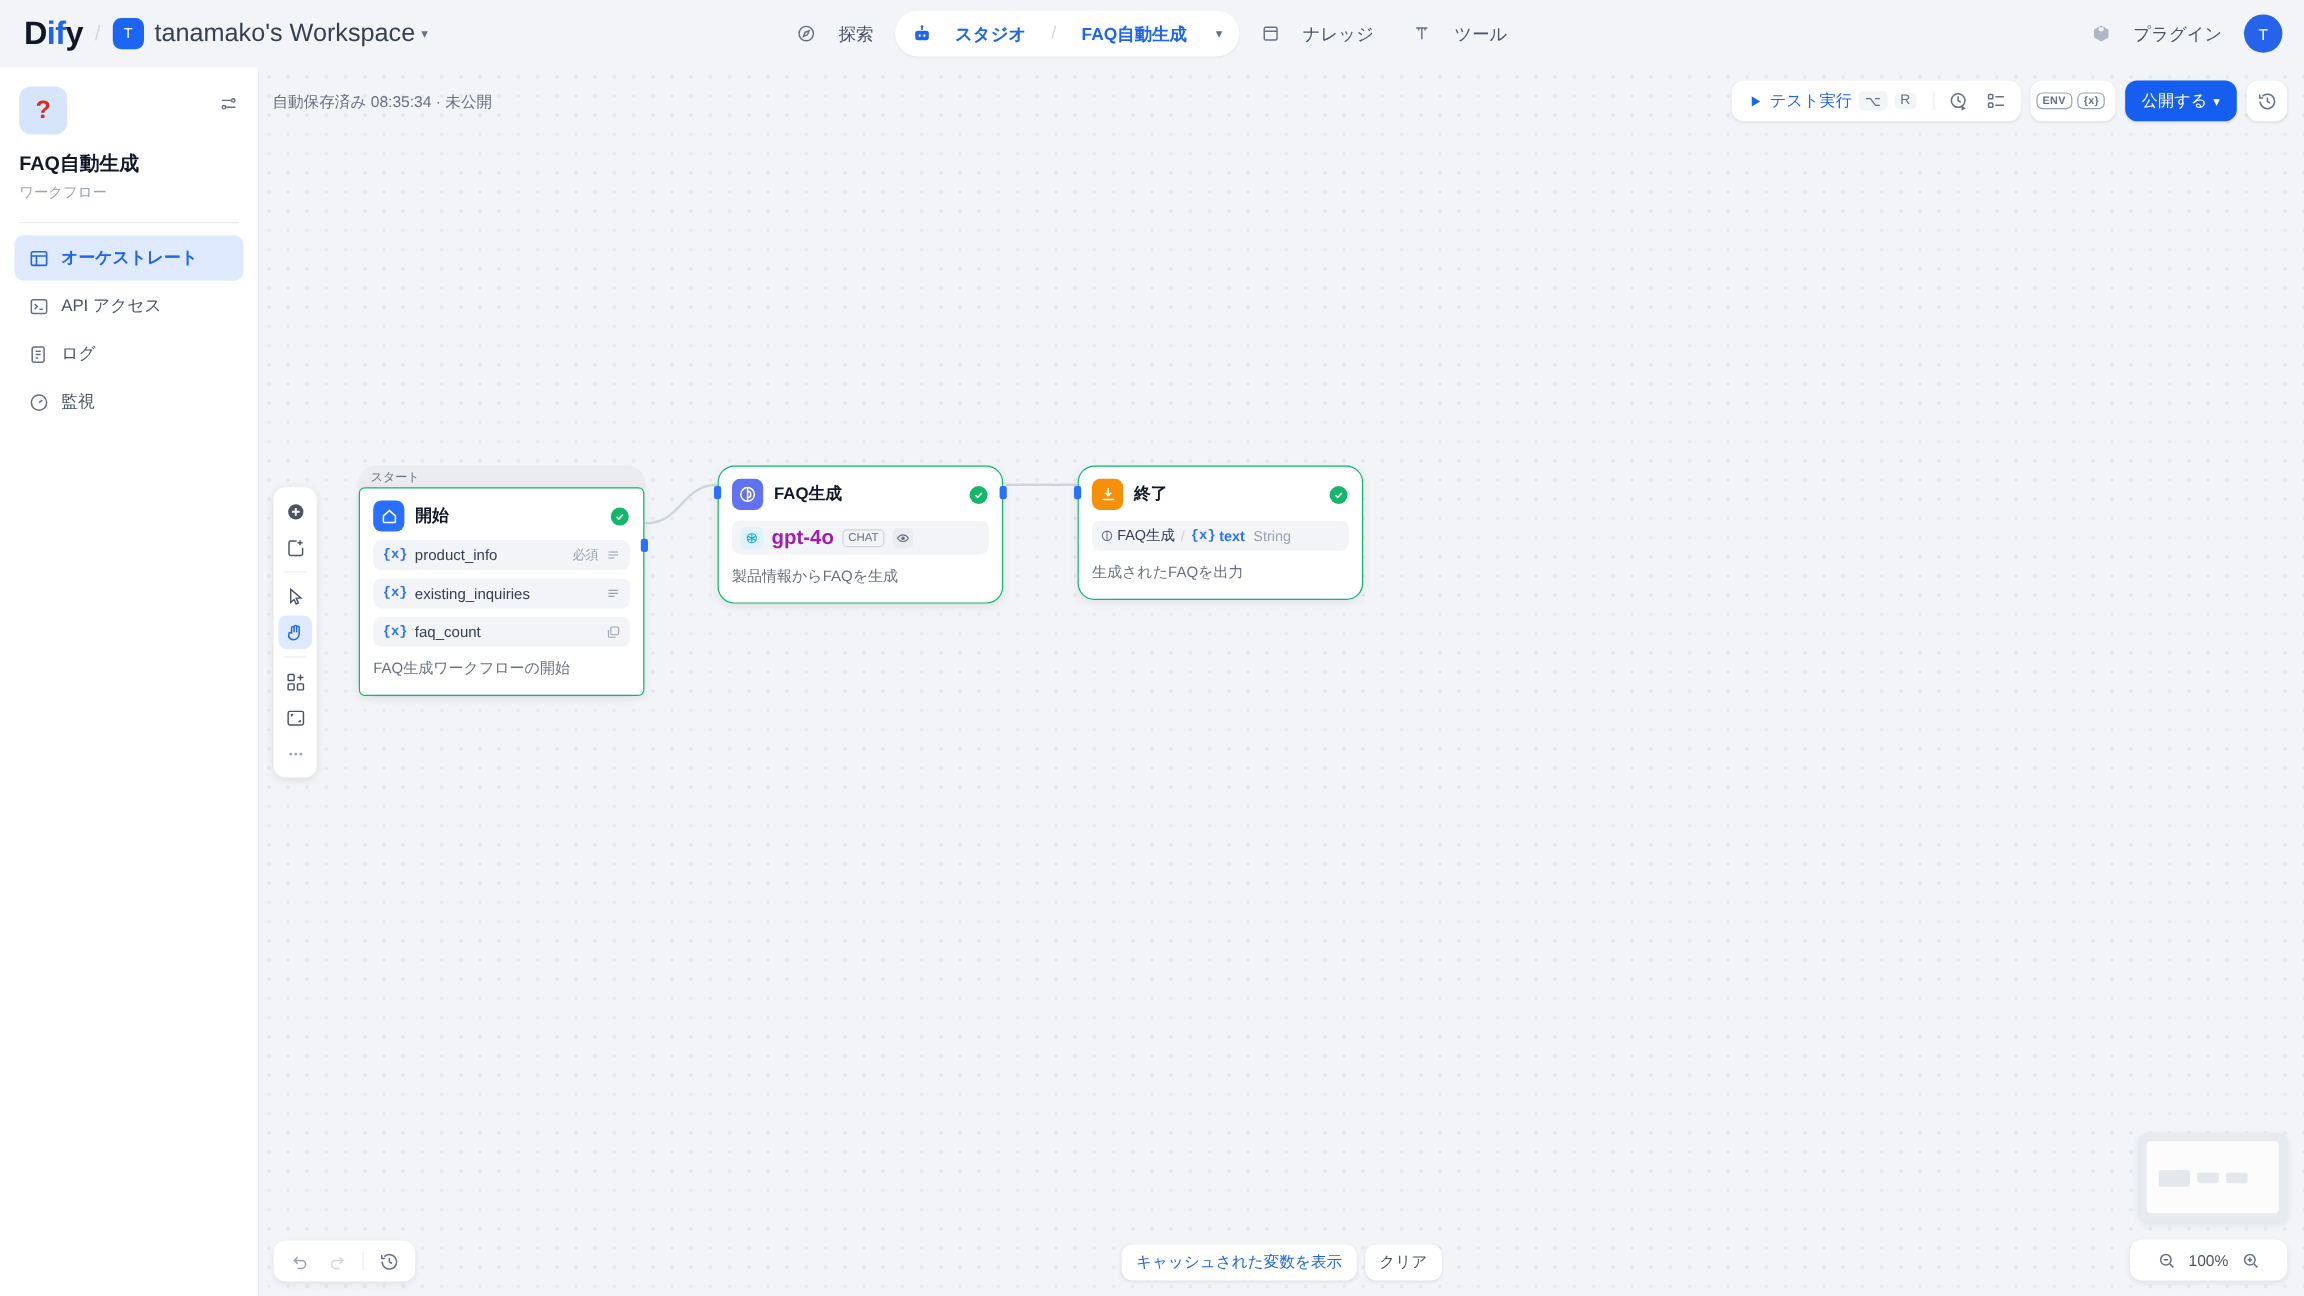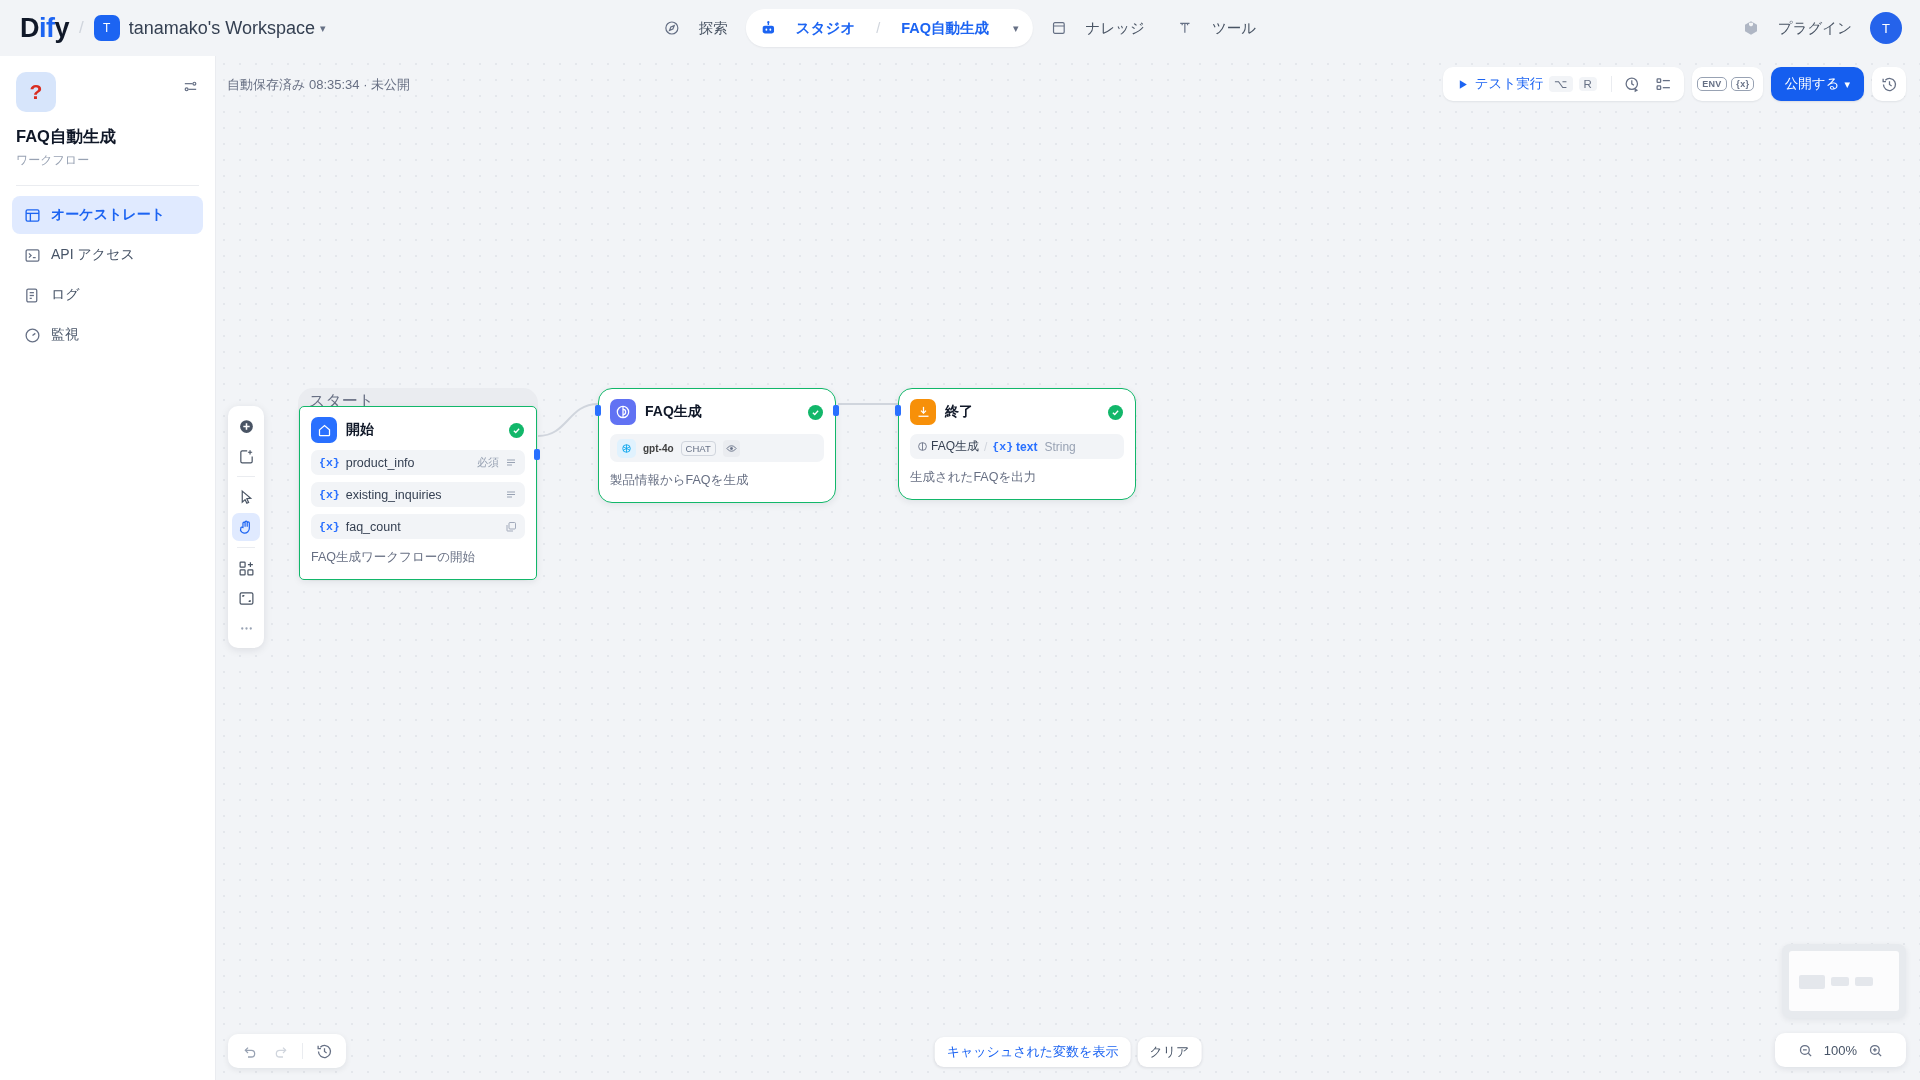--- a/index.html
+++ b/index.html
@@ -13,21 +13,21 @@
     position: absolute; top: 0; left: 0; width: 1920px; height: 56px;
     display: flex; align-items: center; background: #F2F4F7; z-index: 40;
   }
   .logo { margin-left: 20px; font-size: 27px; font-weight: 700; letter-spacing: -0.5px; color: #101828; }
   .logo .blue { color: #1C64F2; }
   .nav-div { margin: 0 10px; color: #D0D5DD; font-size: 17px; font-weight: 300; }
   .ws-badge {
     width: 26px; height: 26px; border-radius: 7px; background: #1C64F2; color: #fff;
     font-size: 12px; display: flex; align-items: center; justify-content: center; font-weight: 500;
   }
-  .ws-name { font-size: 18px; color: #354052; margin-left: 9px; font-weight: 400; }
+  .ws-name { font-size: 21px; color: #354052; margin-left: 9px; font-weight: 400; }
   .chev { margin-left: 5px; color: #667085; font-size: 11px; }
   .nav-center {
     position: absolute; left: 50%; transform: translateX(-50%);
     display: flex; align-items: center; gap: 4px; height: 40px;
   }
   .nav-item {
     display: flex; align-items: center; gap: 19px; padding: 0 14px; height: 38px;
     border-radius: 19px; font-size: 14.5px; color: #495464; cursor: pointer; white-space: nowrap;
   }
   .nav-item.active { background: #fff; color: #1C64F2; font-weight: 700; box-shadow: 0 1px 2px rgba(16,24,40,.06); }
@@ -104,21 +104,21 @@
   .ltool-div { width: 18px; height: 1px; background: #EAECF0; margin: 4px 0; }
   
   .node {
     position: absolute; background: #fff; border-radius: 14px; border: 1.5px solid #12B76A;
     box-shadow: 0 2px 7px rgba(16,24,40,.08); padding: 10px 11px 12px 11px; width: 238px;
   }
   .start-wrap {
     position: absolute; left: 82px; top: 332px; width: 240px; background: #EAECF0;
     border-radius: 15px; padding: 18px 1px 1px 1px;
   }
-  .start-label { position: absolute; top: 3px; left: 11px; font-size: 16px; color: #676F83; }
+  .start-label { position: absolute; top: 3px; left: 11px; font-size: 10px; color: #676F83; }
   .node-hd { display: flex; align-items: center; gap: 9px; position: relative; }
   .nicon { width: 26px; height: 26px; border-radius: 7px; display: flex; align-items: center;
            justify-content: center; color: #fff; flex-shrink: 0; }
   .nicon.start { background: #2970FF; }
   .nicon.llm { background: #6172F3; }
   .nicon.end { background: #F79009; }
   .ntitle { font-size: 14px; font-weight: 700; color: #101828; }
   .ncheck { position: absolute; right: 1px; width: 15px; height: 15px; border-radius: 50%;
             background: #12B76A; display: flex; align-items: center; justify-content: center; }
   .nrow {
@@ -128,21 +128,21 @@
   .vx { color: #2970FF; font-size: 11.5px; font-weight: 700; font-family: "Liberation Mono", monospace; }
   .req { margin-left: auto; font-size: 11px; color: #98A2B3; }
   .rowicon { color: #98A2B3; flex-shrink: 0; display: flex; }
   .ndesc { font-size: 12.5px; color: #676F83; margin-top: 10px; line-height: 1.4; }
   .model-row {
     display: flex; align-items: center; background: #F2F4F7; border-radius: 7px; height: 28px;
     padding: 0 7px; margin-top: 9px; gap: 7px;
   }
   .model-ic { width: 19px; height: 19px; border-radius: 5px; background: #E0F2FE;
               display: flex; align-items: center; justify-content: center; }
-  .model-nm { font-size: 10px; font-weight: 700; color: #404040; }
+  .model-nm { font-size: 17px; font-weight: 700; color: #a21caf; }
   .chat-badge { border: 1px solid #D0D5DD; border-radius: 4px; font-size: 9.5px; color: #667085;
                 padding: 1px 4px; font-weight: 500; }
   .eye-badge { width: 17px; height: 17px; border-radius: 4px; background: #EAECF0;
                display: flex; align-items: center; justify-content: center; color: #667085; }
   .end-var {
     display: flex; align-items: center; background: #F2F4F7; border-radius: 7px; height: 25px;
     padding: 0 7px; margin-top: 9px; gap: 3px; font-size: 12px;
   }
   .ev-node { color: #354052; font-weight: 500; }
   .ev-sep { color: #D0D5DD; margin: 0 2px; }

